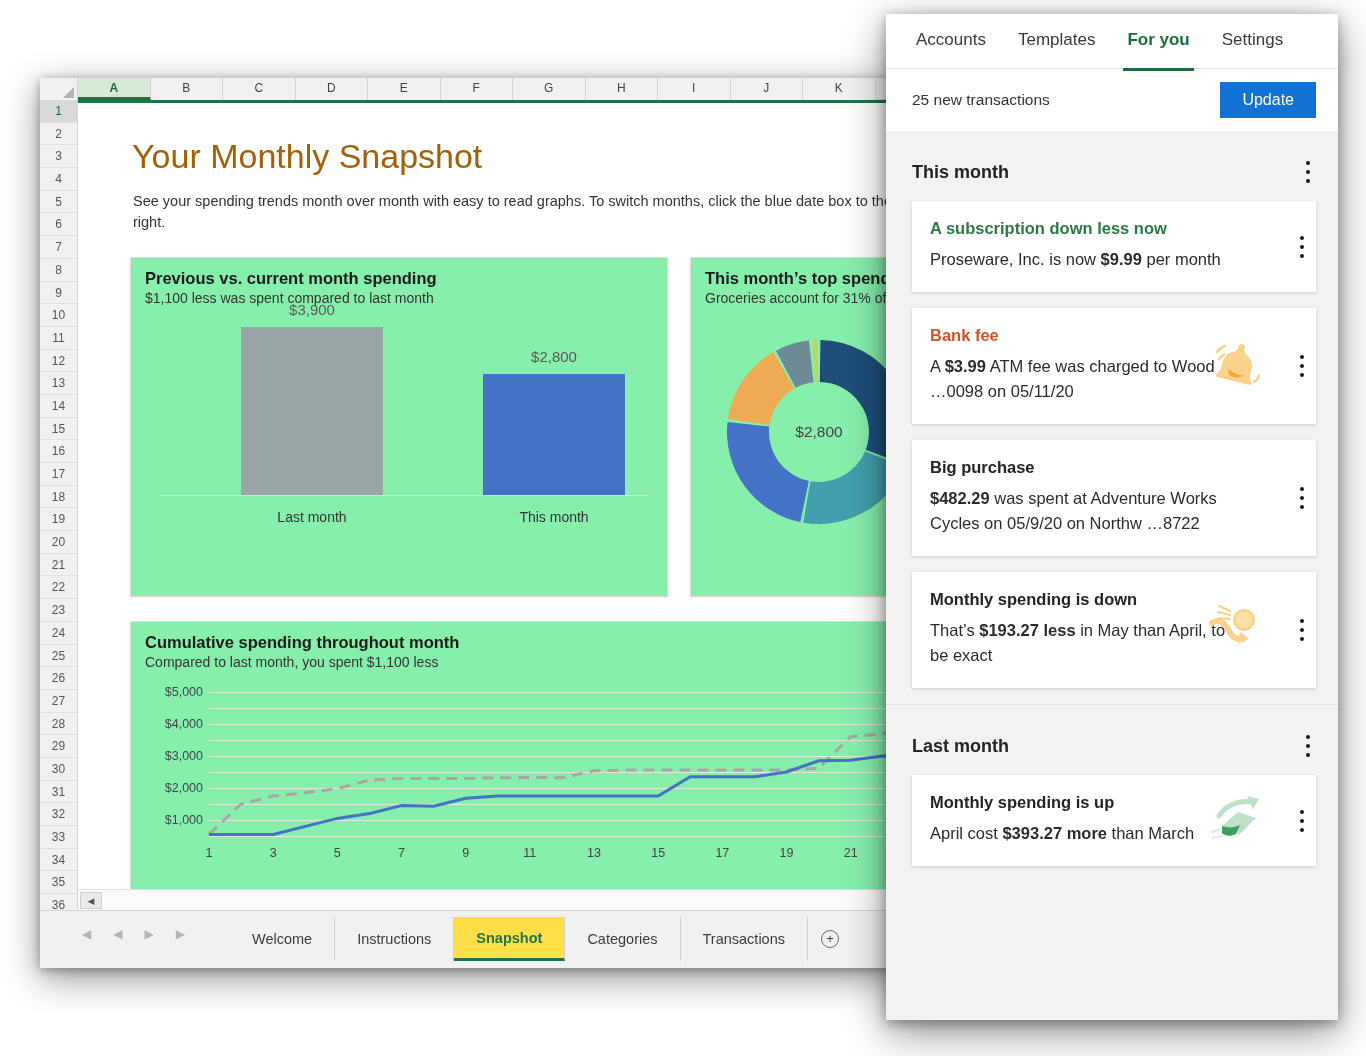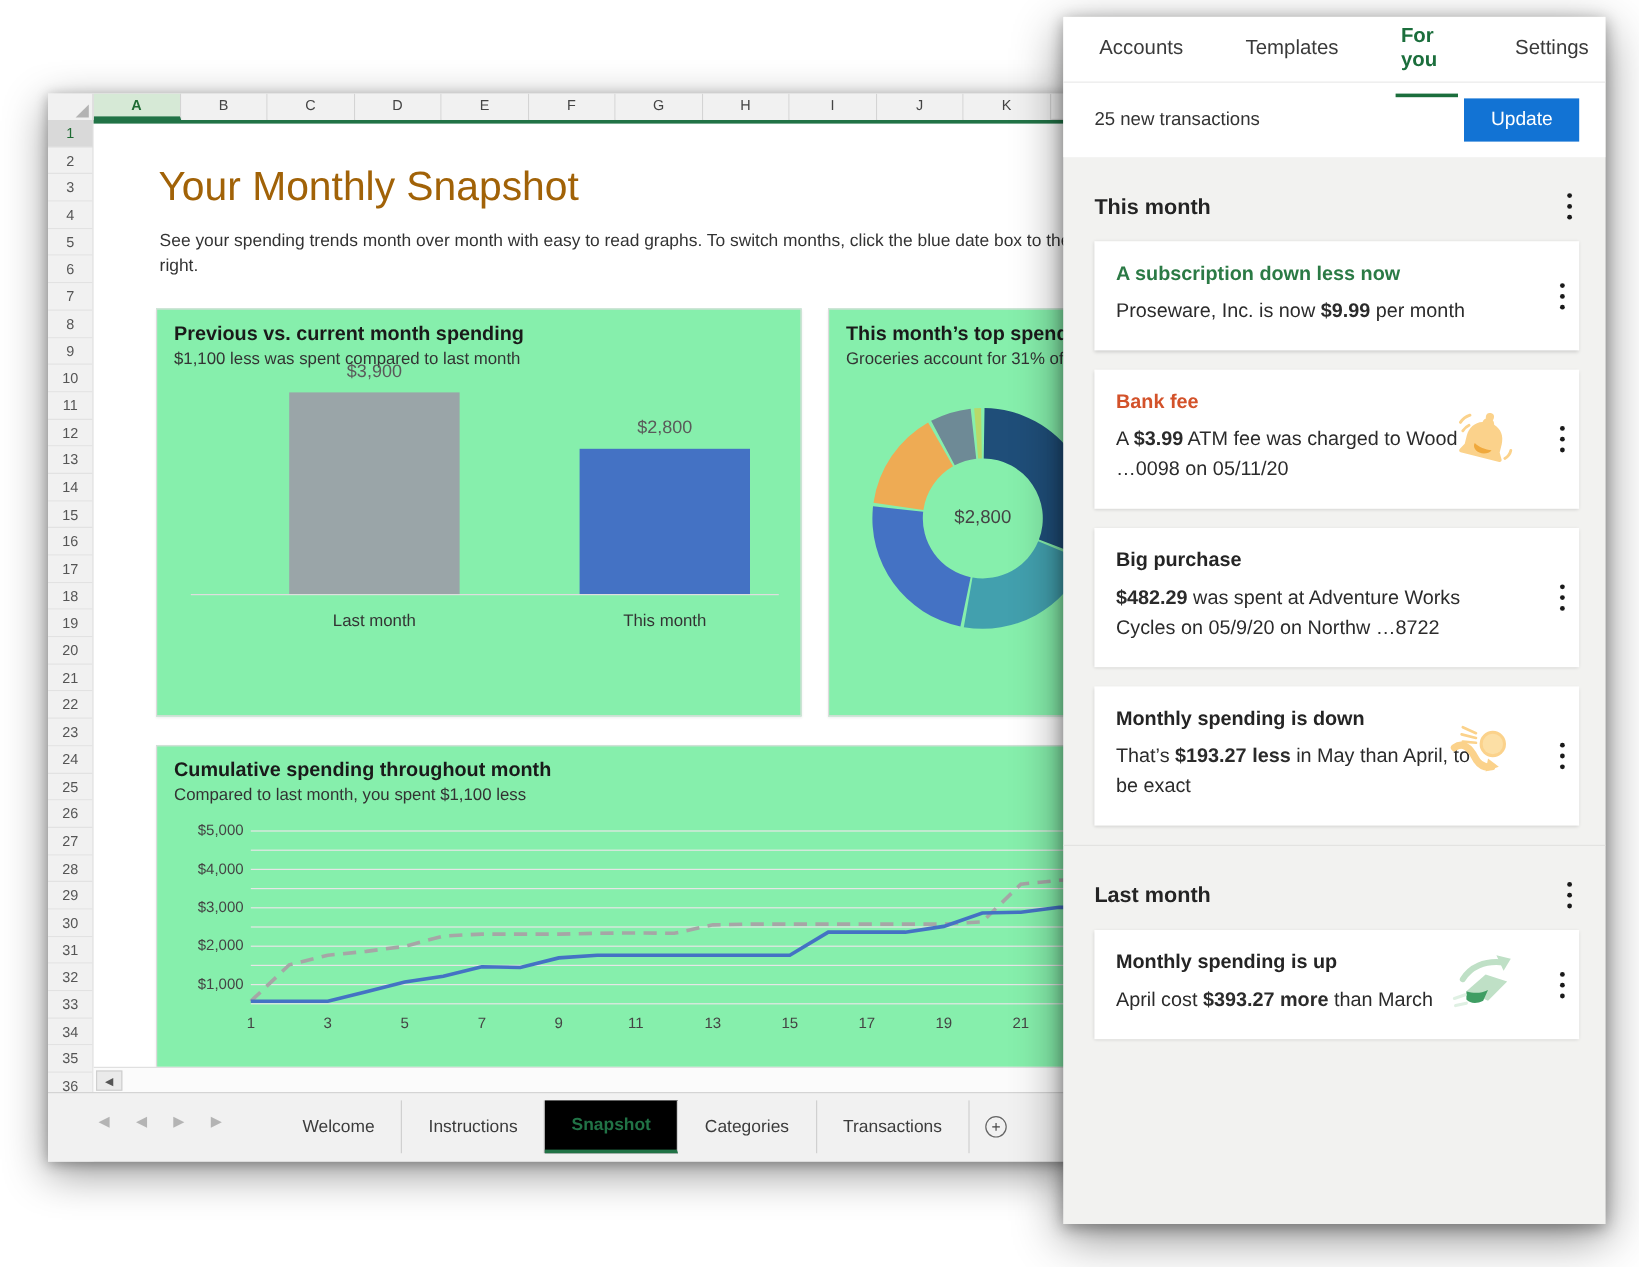--- a/index.html
+++ b/index.html
@@ -134,42 +134,42 @@
   }
   .nav-arrows span { font-size: 12px; color: #b4b4b4; }
   .tabs {
     position: absolute; left: 190px; top: 6px; display: flex; align-items: stretch; height: 44px;
   }
   .sheet-tab {
     padding: 0 22px; font-size: 14.5px; color: #3c3c3c;
     display: flex; align-items: center; border-right: 1px solid #d0d0d0;
   }
   .sheet-tab.active {
-    background: #000000; color: #217346; font-weight: bold;
+    background: #fde047; color: #217346; font-weight: bold;
     border-bottom: 3px solid #217346; border-right: 1px solid #d0d0d0;
   }
   .add-sheet {
     width: 44px; display: flex; align-items: center; justify-content: center;
   }
   .add-circle {
     width: 18px; height: 18px; border-radius: 50%; border: 1.3px solid #666;
     color: #444; font-size: 13px; line-height: 16px; text-align: center;
   }
 
   
   .money-panel {
     position: absolute; left: 886px; top: 14px;
     width: 452px; height: 1006px;
     background: #f2f2f0;
     box-shadow: 0 12px 38px rgba(0,0,0,0.45), 0 3px 12px rgba(0,0,0,0.32);
     overflow: hidden;
   }
   .mp-tabs {
     height: 55px; background: #fff; display: flex; align-items: center;
-    padding-left: 16px; gap: 24px; border-bottom: 1px solid #e6e6e6;
+    padding-left: 16px; gap: 4px; border-bottom: 1px solid #e6e6e6;
   }
   .mp-tab {
     position: relative; padding: 8px 14px 10px; font-size: 17px; color: #3a3a3a;
   }
   .mp-tab.active { color: #1b6e3c; font-weight: bold; }
   .mp-tab.active::after {
     content: ""; position: absolute; left: 10px; right: 10px; bottom: -11px;
     height: 3.5px; background: #1b6e3c;
   }
   .mp-update-row {

